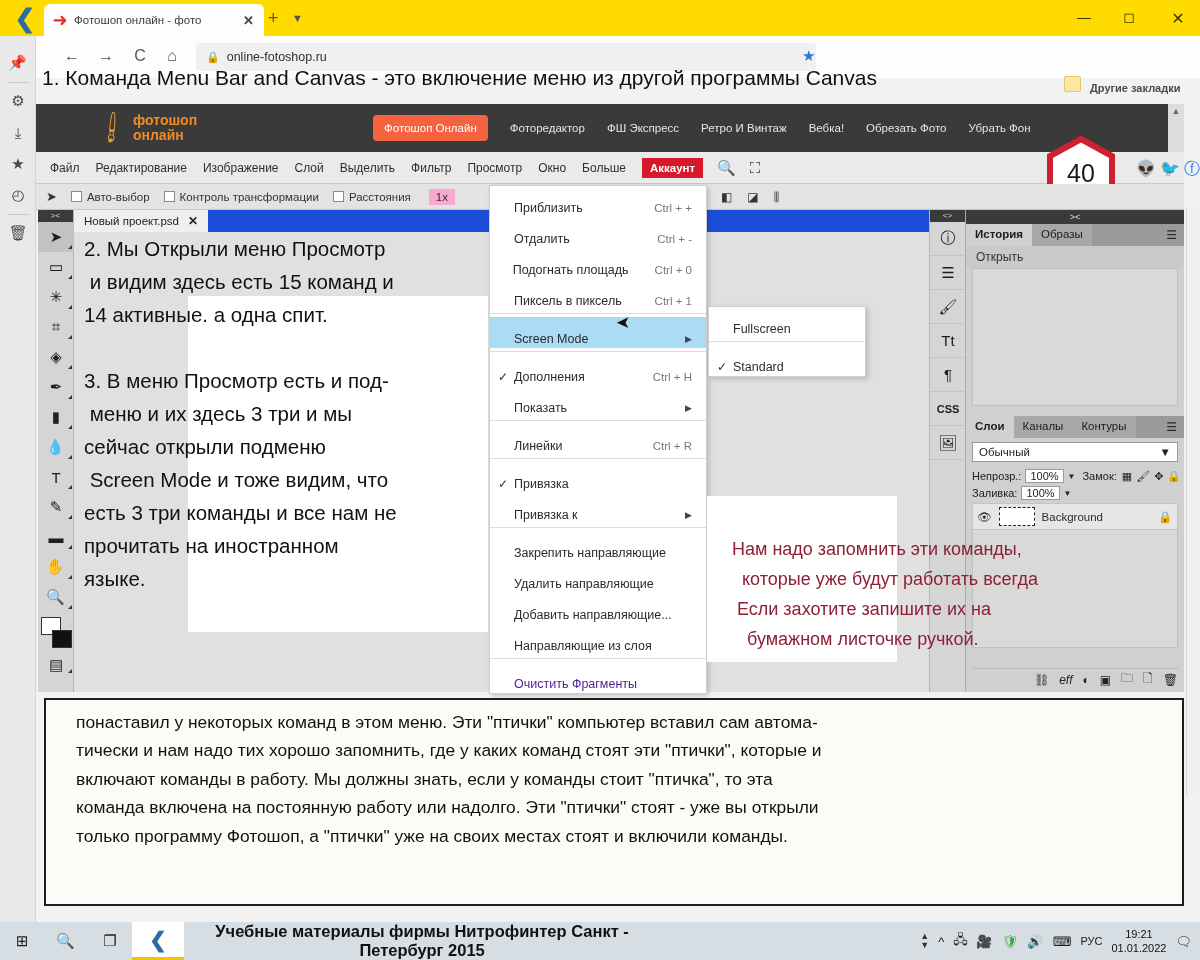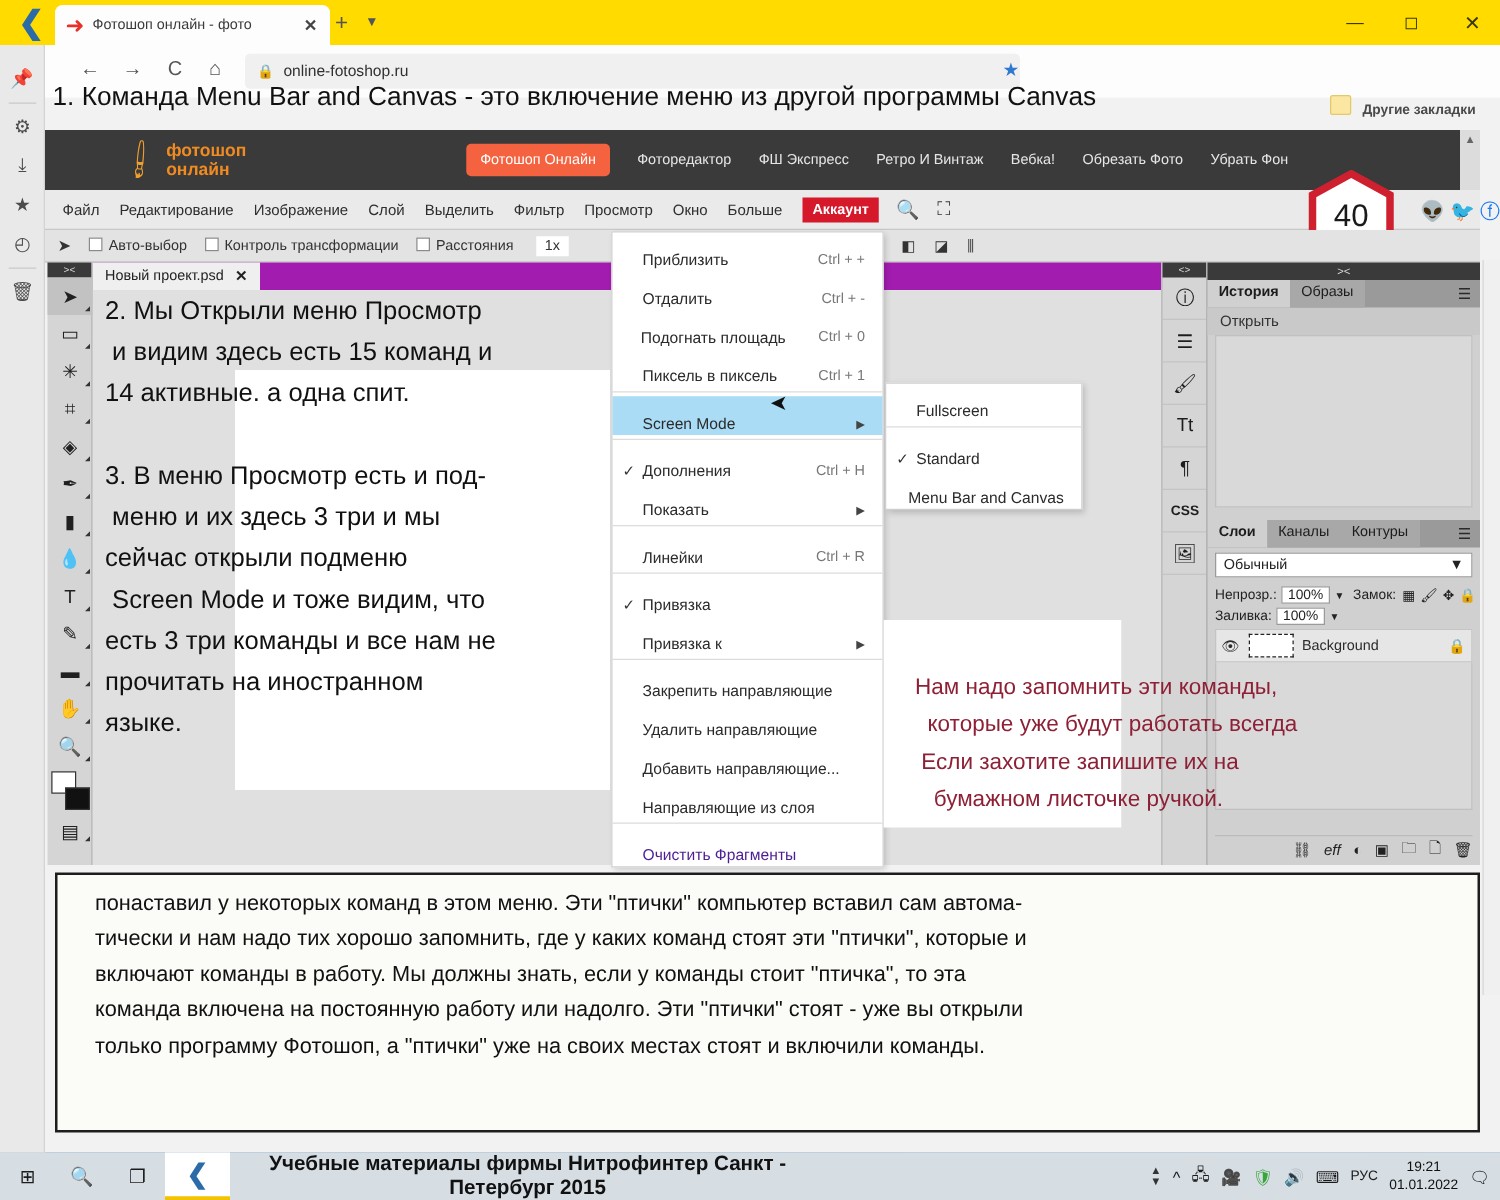--- a/index.html
+++ b/index.html
@@ -145,27 +145,27 @@
     position: absolute; left: 0; top: 80px; width: 1148px; height: 26px;
     background: #e3e3e3; border-bottom: 1px solid #c4c4c4;
     display: flex; align-items: center; font-size: 11.5px; color: #333;
   }
   .opt-cursor { margin-left: 10px; font-size: 13px; }
   .cbox {
     display: inline-block; width: 11px; height: 11px; border: 1px solid #8a8a8a;
     background: #fff; vertical-align: -1px; margin-right: 5px;
   }
   .opt-grp { margin-left: 14px; white-space: nowrap; }
-  .zoomchip { margin-left: 18px; padding: 2px 7px; background: #ffffff; font-size: 11.5px; }
+  .zoomchip { margin-left: 18px; padding: 2px 7px; background: #f9a8d4; font-size: 11.5px; }
   .align-ico { margin-left: 14px; font-size: 12px; color: #333; letter-spacing: 1px; }
 
   
   .docstrip {
     position: absolute; left: 38px; top: 106px; width: 855px; height: 22px;
-    background: #a21caf;
+    background: #1d4ed8;
   }
   .doctab {
     position: absolute; left: 0; top: 0; height: 22px; background: #efefef;
     display: flex; align-items: center; padding: 0 10px; font-size: 11.5px; color: #222;
   }
   .doctab-x { margin-left: 9px; font-weight: bold; font-size: 12px; }
 
   
   .toolpal {
     position: absolute; left: 2px; top: 106px; width: 36px; height: 482px;
@@ -629,24 +629,20 @@
 
     <div class="menu" style="left:708px; top:306px; width:158px;">
       <div class="menu-row">
         <span class="chk"></span>
         <span class="lbl">Fullscreen</span>
       </div>
       <div class="menu-sep"></div>
       <div class="menu-row">
         <span class="chk">✓</span>
         <span class="lbl">Standard</span>
-      </div>
-      <div class="menu-row">
-        <span class="chk"></span>
-        <span class="lbl">Menu Bar and Canvas</span>
       </div>
     </div>
 
     <div class="cursor-arrow">➤</div>
 
     <div class="note-white" style="left:188px; top:296px; width:300px; height:336px;"></div>
     <div class="note-white" style="left:707px; top:496px; width:190px; height:166px;"></div>
 
     <div class="note-text" style="left:84px; top:232px;">2. Мы Открыли меню Просмотр
  и видим здесь есть 15 команд и

